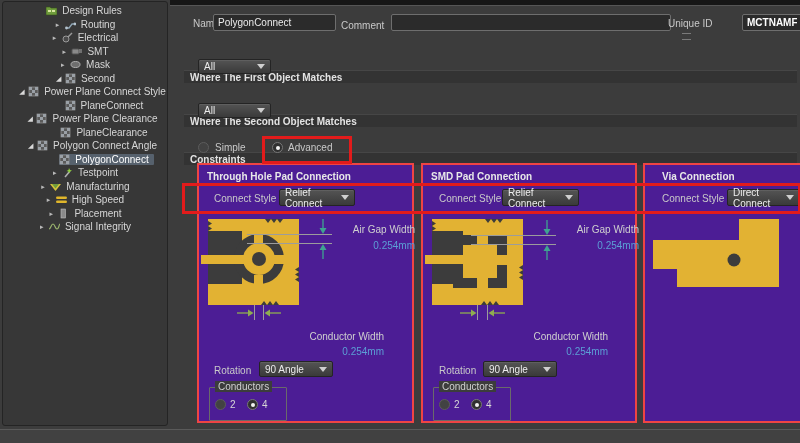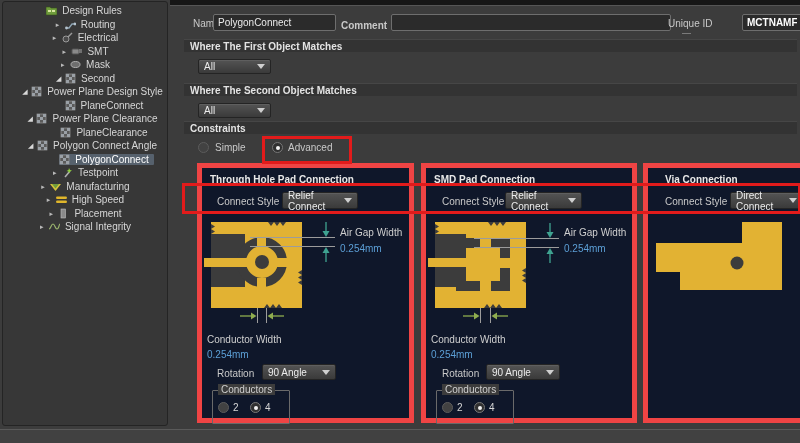--- a/index.html
+++ b/index.html
@@ -20,42 +20,42 @@
   .tlab{padding:0 2px;}
 
   
   #topbar{left:170px;top:0;width:630px;height:5px;background:#161616;}
   #topline{left:170px;top:5px;width:630px;height:1px;background:#555;}
   .lbl{color:#c9c9c9;}
   .inp{position:absolute;background:#2b2b2b;border:1px solid #6e6e6e;border-radius:2px;
        color:#eaeaea;font-family:"Liberation Sans",sans-serif;font-size:10px;
        padding:0 4px;box-sizing:border-box;outline:none;}
   .hdr{left:184px;width:613px;height:13px;background:#333;border-top:1px solid #464646;
-       font-weight:bold;color:#e3e3e3;line-height:13px;padding-left:6px;box-sizing:border-box;}
+       font-weight:bold;color:#e3e3e3;line-height:13px;padding-left:6px;box-sizing:border-box;margin-top:31px;}
 
   
   .dd{position:absolute;background:linear-gradient(#545454,#3a3a3a);border:1px solid #242424;
       border-radius:2px;display:flex;align-items:center;box-sizing:border-box;
       box-shadow:inset 0 1px rgba(255,255,255,.07);cursor:default;}
   .ddt{flex:1;padding-left:5px;color:#ececec;overflow:hidden;}
   .ddarr{width:0;height:0;border-left:4px solid transparent;border-right:4px solid transparent;
          border-top:5px solid #cfcfcf;margin-right:5px;flex:none;}
 
   
   .radio{position:absolute;width:11px;height:11px;border-radius:50%;background:#303030;
          border:1px solid #787878;box-sizing:border-box;}
   .radio.sel::after{content:"";position:absolute;left:2.5px;top:2.5px;width:4px;height:4px;
                     border-radius:50%;background:#f2f2f2;}
   .radio.dim{border-color:#5c5c5c;background:#424242;}
 
   
-  .panel{position:absolute;top:163px;height:260px;border:5px solid #ef4444;
-         box-sizing:border-box;background:#0f172a;}
+  .panel{position:absolute;top:163px;height:260px;border:2px solid #ef4444;
+         box-sizing:border-box;background:#4c1d95;}
   .ptitle{position:absolute;left:8px;top:6px;font-weight:bold;color:#e8e8e8;}
-  .ann{position:absolute;text-align:left;color:#cfcfcf;}
+  .ann{position:absolute;text-align:right;color:#cfcfcf;}
   .blue{color:#5c9fd6;}
   .fieldset{position:absolute;border:1px solid #6a6a6a;border-radius:1px;}
   .legend{position:absolute;top:-7px;left:5px;background:#3c3c3c;padding:0 3px;color:#cfcfcf;}
   .rlab{position:absolute;color:#d6d6d6;}
 
   .redbox{position:absolute;border:3px solid #e21b1b;pointer-events:none;z-index:6;}
 
   #bottombar{left:0;top:429px;width:800px;height:14px;background:#414141;border-top:1px solid #5a5a5a;}
   .grip{left:682px;top:33px;width:9px;height:5px;border-top:1px solid #7a7a7a;border-bottom:1px solid #7a7a7a;}
 </style>
@@ -141,21 +141,21 @@
       <span class="arr exp">◢</span>
       <span class="rowbody">
           <svg class="ti" viewBox="0 0 11 11">
             <rect x="1" y="1" width="9" height="9" fill="#5a5a5a" stroke="#9a9a9a" stroke-width=".7"></rect>
             <rect x="1" y="1" width="3" height="3" fill="#9aa0a6"></rect>
             <rect x="7" y="1" width="3" height="3" fill="#9aa0a6"></rect>
             <rect x="4" y="4" width="3" height="3" fill="#9aa0a6"></rect>
             <rect x="1" y="7" width="3" height="3" fill="#9aa0a6"></rect>
             <rect x="7" y="7" width="3" height="3" fill="#9aa0a6"></rect>
           </svg>
-          <span class="tlab">Power Plane Design Style</span>
+          <span class="tlab">Power Plane Connect Style</span>
         </span>
     </div>
 
     <div class="trow lv3">
       <span class="rowbody">
           <svg class="ti" viewBox="0 0 11 11">
             <rect x="1" y="1" width="9" height="9" fill="#5a5a5a" stroke="#9a9a9a" stroke-width=".7"></rect>
             <rect x="1" y="1" width="3" height="3" fill="#9aa0a6"></rect>
             <rect x="7" y="1" width="3" height="3" fill="#9aa0a6"></rect>
             <rect x="4" y="4" width="3" height="3" fill="#9aa0a6"></rect>
@@ -276,21 +276,21 @@
           <span class="tlab">Signal Integrity</span>
         </span>
     </div>
   </div>
 
   <div id="topbar" class="abs"></div>
   <div id="topline" class="abs"></div>
 
   <div class="abs lbl" style="left:193px;top:18px;">Name</div>
   <input class="inp" style="left: 213px; top: 14px; width: 123px; height: 17px;" readonly="" value="PolygonConnect">
-  <div class="abs lbl" style="left:341px;top:20px;font-weight:bold;">Comment</div>
+  <div class="abs lbl" style="left:341px;top:20px;">Comment</div>
   <input class="inp" style="left: 391px; top: 14px; width: 280px; height: 17px;" readonly="" value="">
   <div class="abs grip"></div>
   <div class="abs lbl" style="left:668px;top:18px;">Unique ID</div>
   <input class="inp" style="left: 742px; top: 14px; width: 60px; height: 17px; color: rgb(255, 255, 255); font-weight: bold;" readonly="" value="MCTNAMFK">
 
   <div class="abs hdr" style="top:39px;">Where The First Object Matches</div>
   <div class="dd" style="left:198px;top:59px;width:73px;height:15px;">
     <span class="ddt">All</span>
     <span class="ddarr"></span>
   </div>

